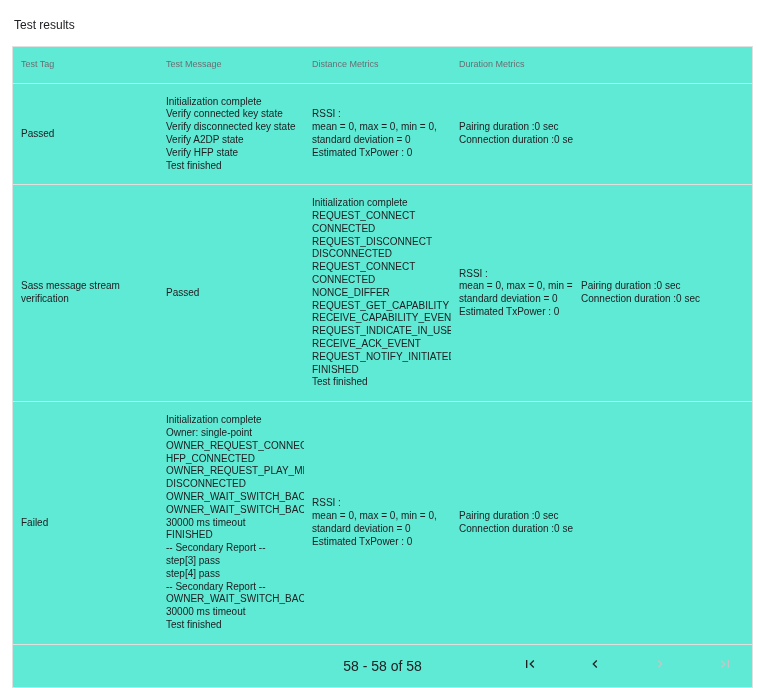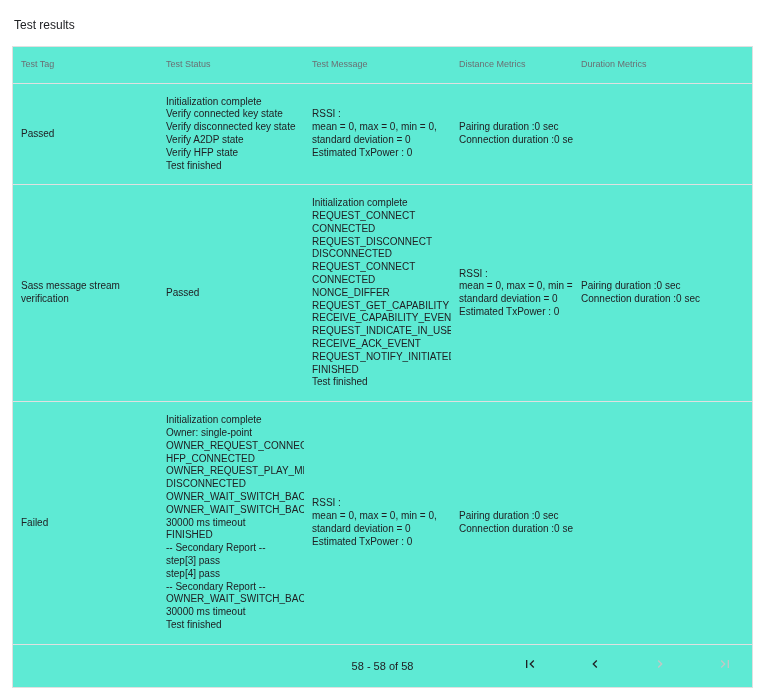--- a/index.html
+++ b/index.html
@@ -44,21 +44,21 @@
   .cell-message { white-space: pre-line; }
   .cell-distance, .cell-duration { white-space: pre; }
   .pagination {
     position: relative;
     height: 42px;
   }
   .page-count {
     position: absolute;
     left: 50%; top: 50%;
     transform: translate(-50%, -50%);
-    font-size: 11px;
+    font-size: 14px;
     color: #202124;
     white-space: nowrap;
   }
   .pager-buttons {
     position: absolute;
     right: 18px; top: 50%;
     transform: translateY(-50%);
     display: flex;
     align-items: center;
     gap: 47px;
@@ -80,21 +80,20 @@
 </head>
 <body>
 
 <div class="page">
   <div class="page-title">Test results</div>
 
   <div class="results-table">
 
     <div class="t-row t-head">
       <div class="t-cell">Test Tag</div>
-      <div class="t-cell">Test Status</div>
       <div class="t-cell">Test Message</div>
       <div class="t-cell">Distance Metrics</div>
       <div class="t-cell">Duration Metrics</div>
     </div>
 
     <div class="t-row">
       <div class="t-cell cell-status">Passed</div>
       <div class="t-cell cell-message">Initialization complete
 Verify connected key state
 Verify disconnected key state

